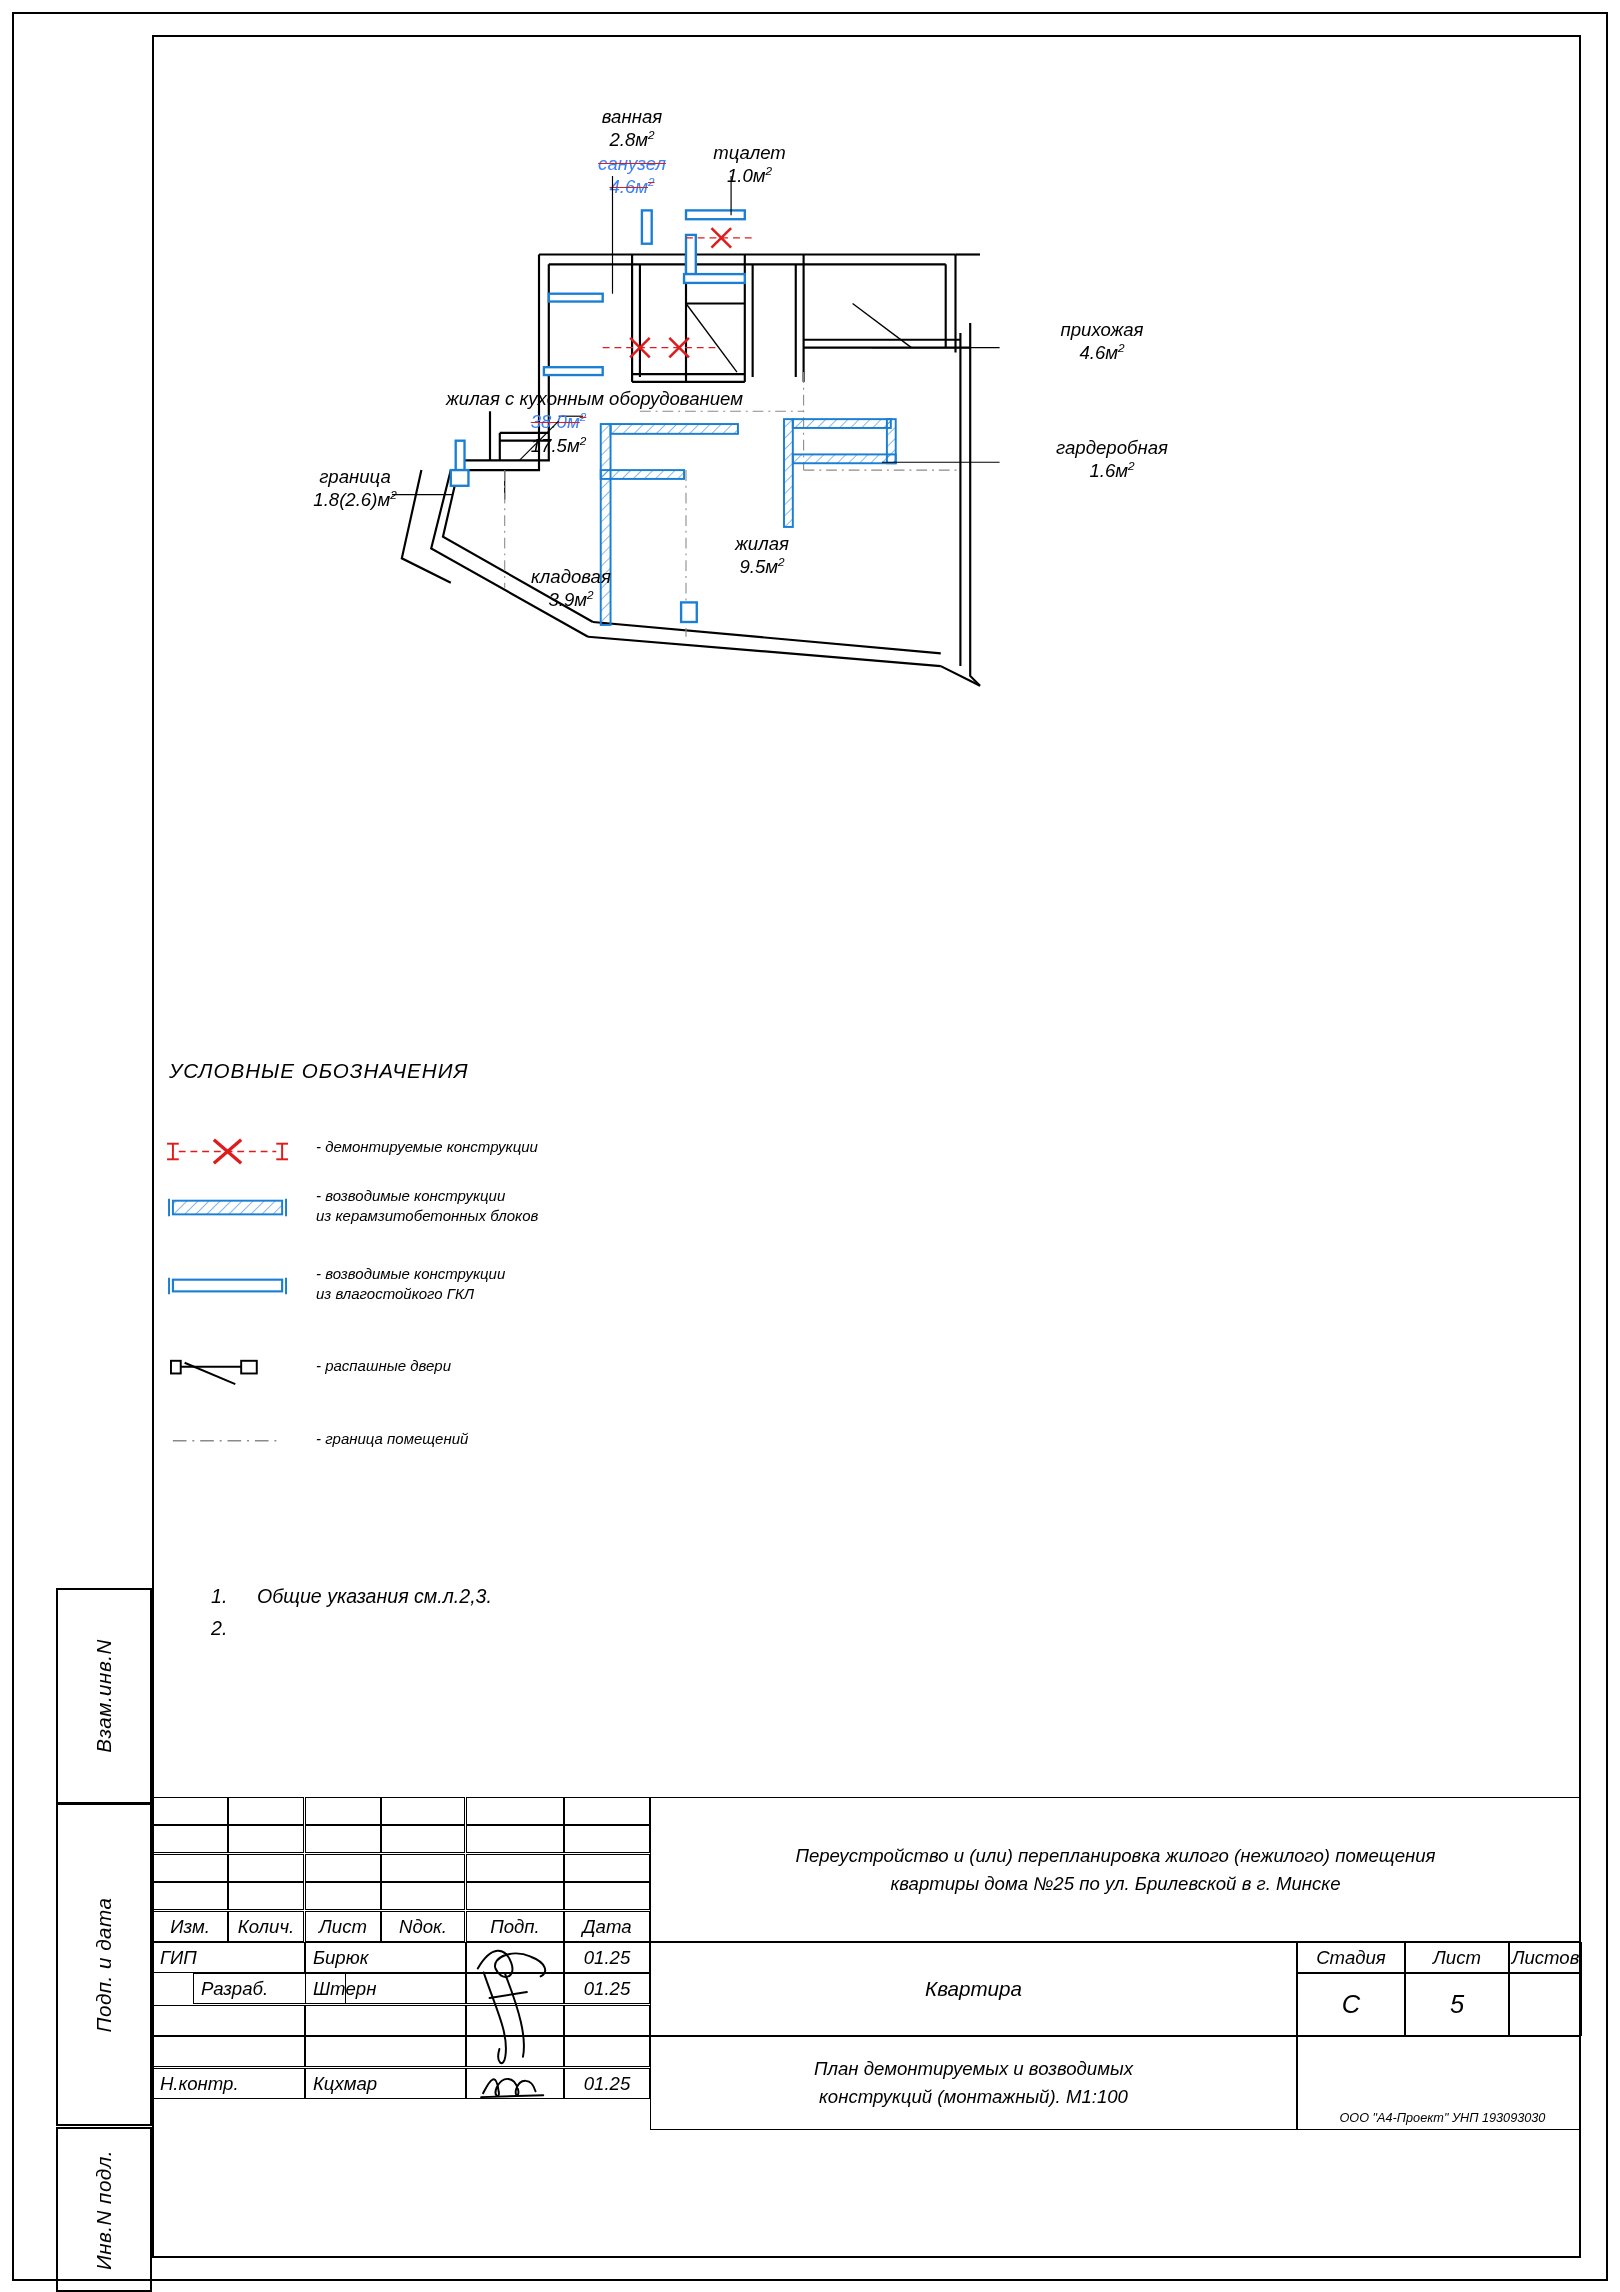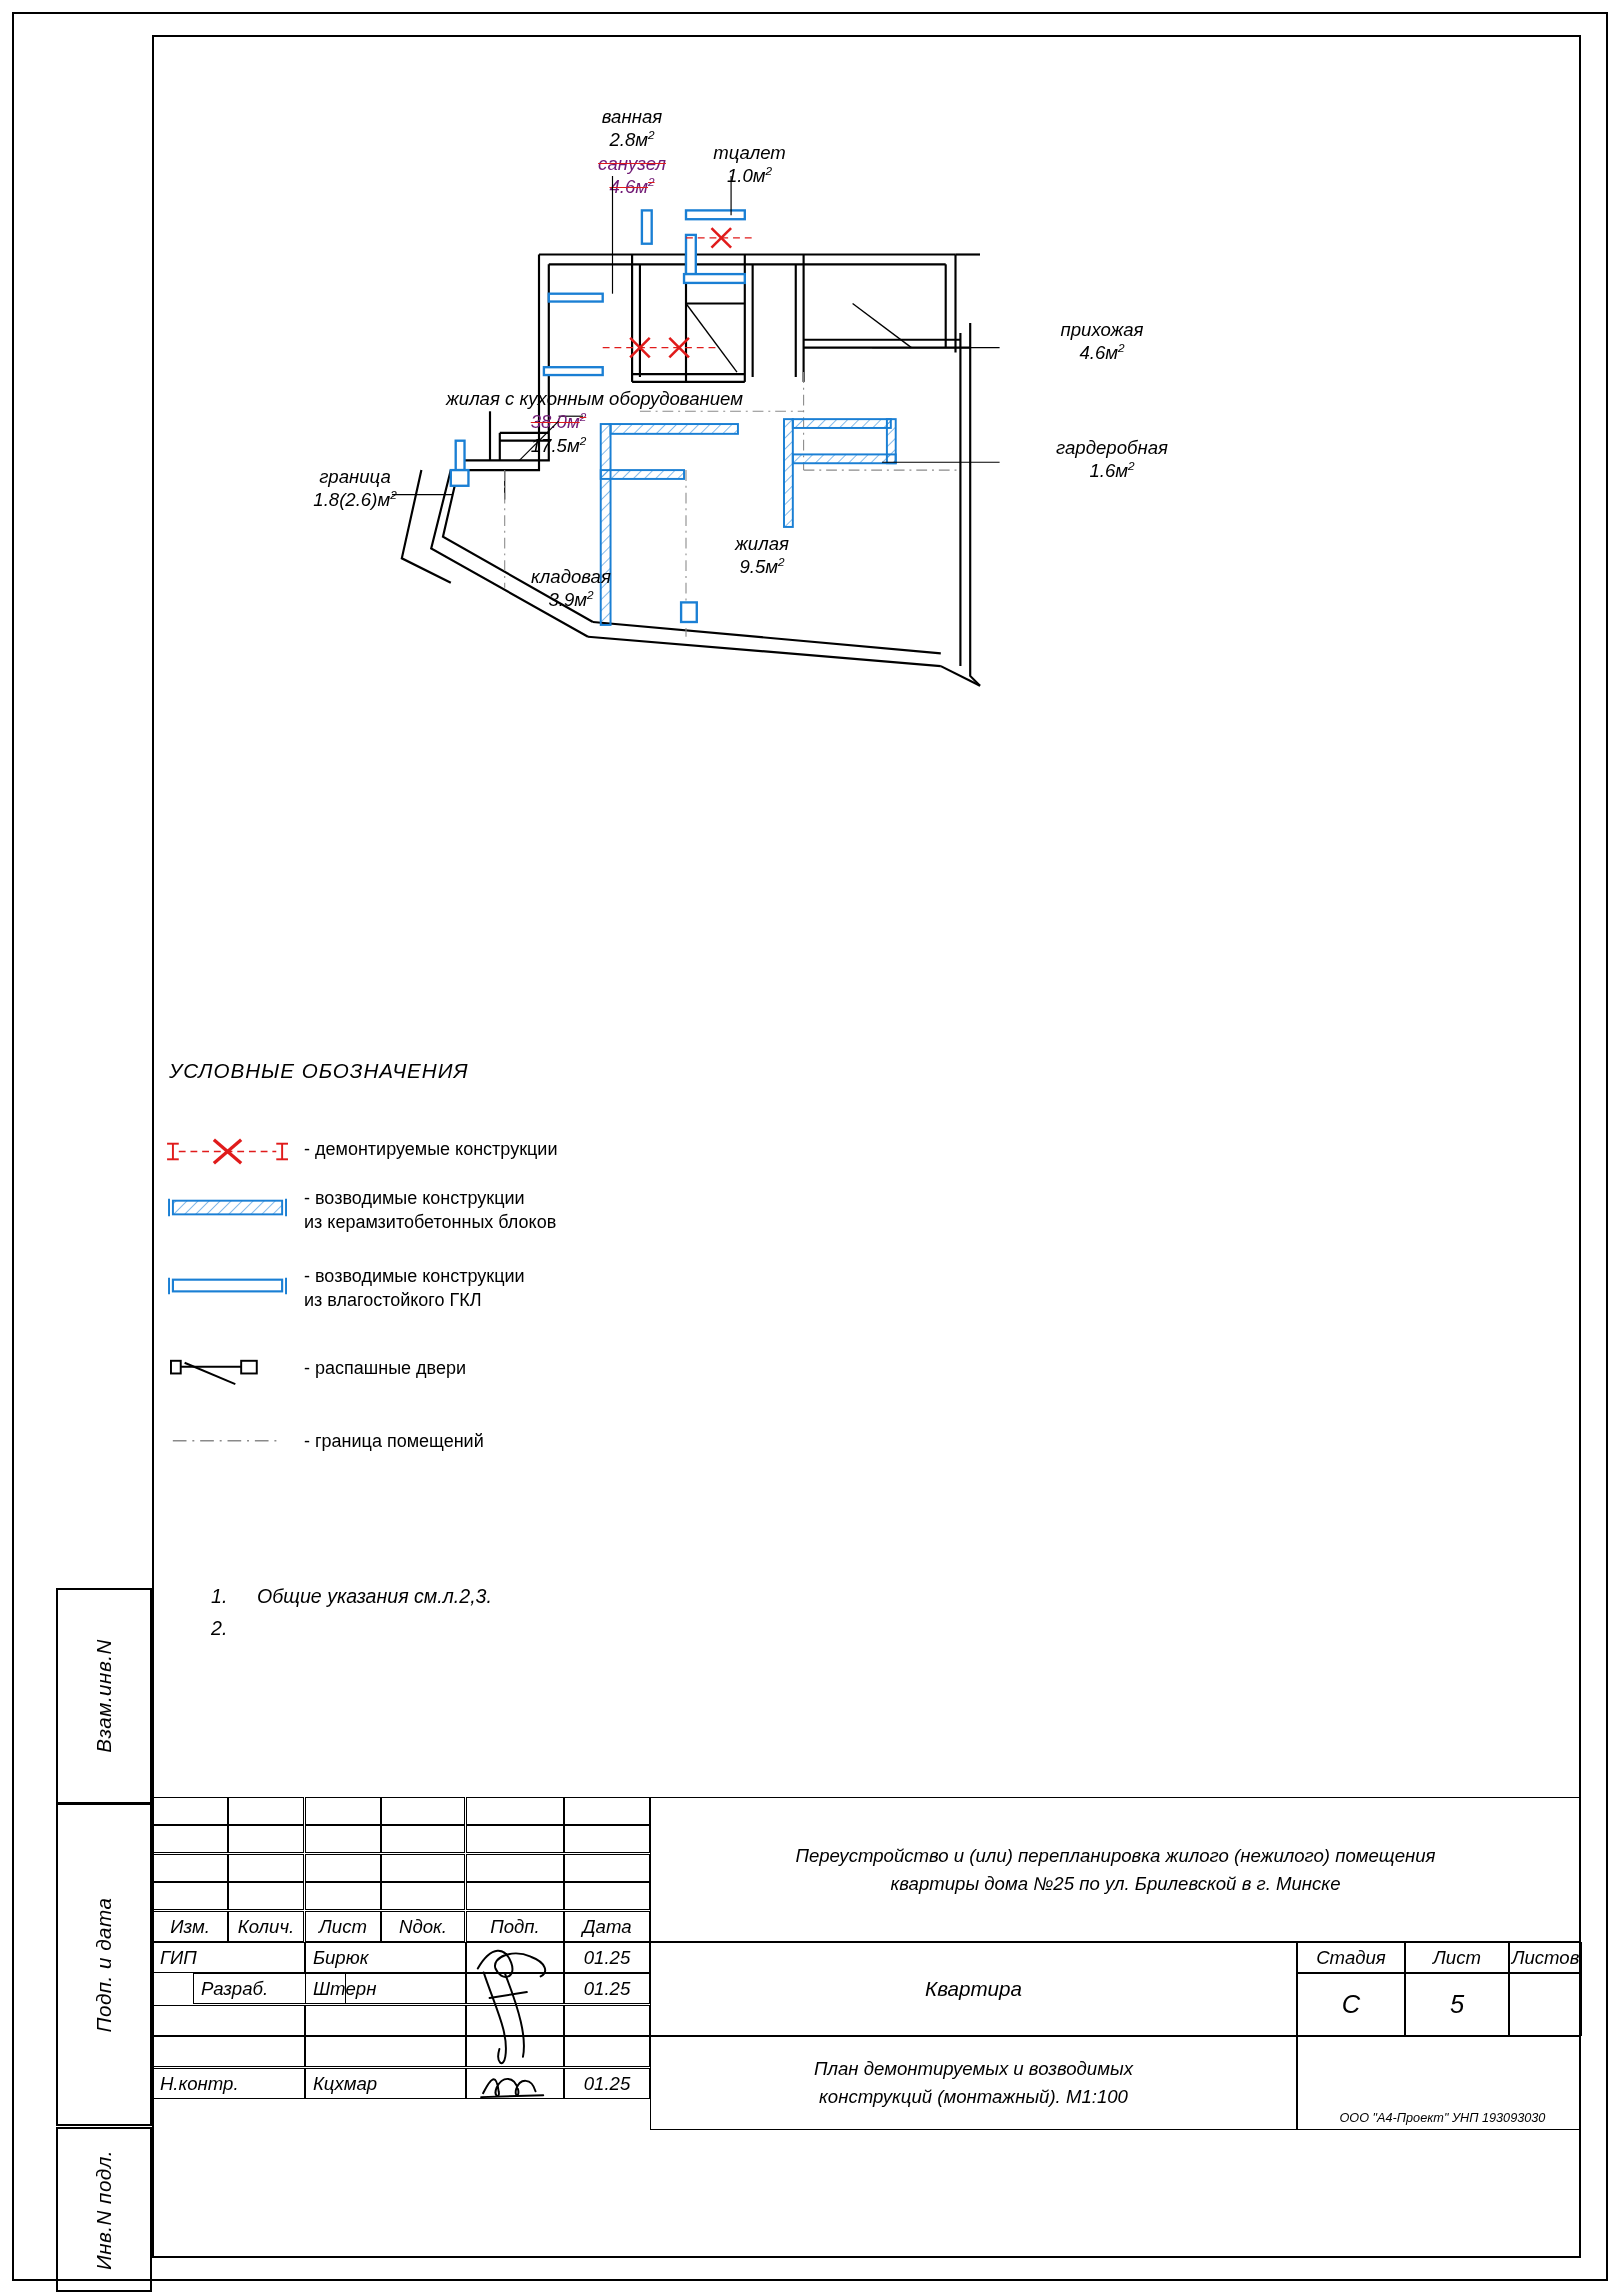--- a/index.html
+++ b/index.html
@@ -56,32 +56,32 @@
   
   .rl {
     position:absolute;
     font-style:italic;
     font-size:18.6px;
     text-align:center;
     white-space:nowrap;
     line-height:1.25;
     color:#000;
   }
-  .rl .strike { text-decoration:line-through; color:#701a75; text-decoration-color:#e01b1b; }
+  .rl .strike { text-decoration:line-through; color:#3b82f6; text-decoration-color:#e01b1b; }
   .rl sup { font-size:11.8px; vertical-align:super; }
 
   
   #legend-title {
     position:absolute; left:169px; top:1059px;
     font-style:italic; font-size:20.6px; letter-spacing:1px;
   }
   .leg-row { position:absolute; left:165px; }
   .leg-text {
-    position:absolute; left:304px;
-    font-size:18px; line-height:1.35; white-space:nowrap;
+    position:absolute; left:316px;
+    font-style:italic; font-size:15px; line-height:1.35; white-space:nowrap;
   }
   
   .note { position:absolute; font-style:italic; font-size:19.6px; white-space:nowrap; }
   .note-num { position:absolute; font-style:italic; font-size:19.6px; }
 
   
   #stamp { position:absolute; left:152px; bottom:35px; right:39px; height:461px; }
   #stamp .cell {
     position:absolute; box-sizing:border-box;
     border:1px solid #000;

